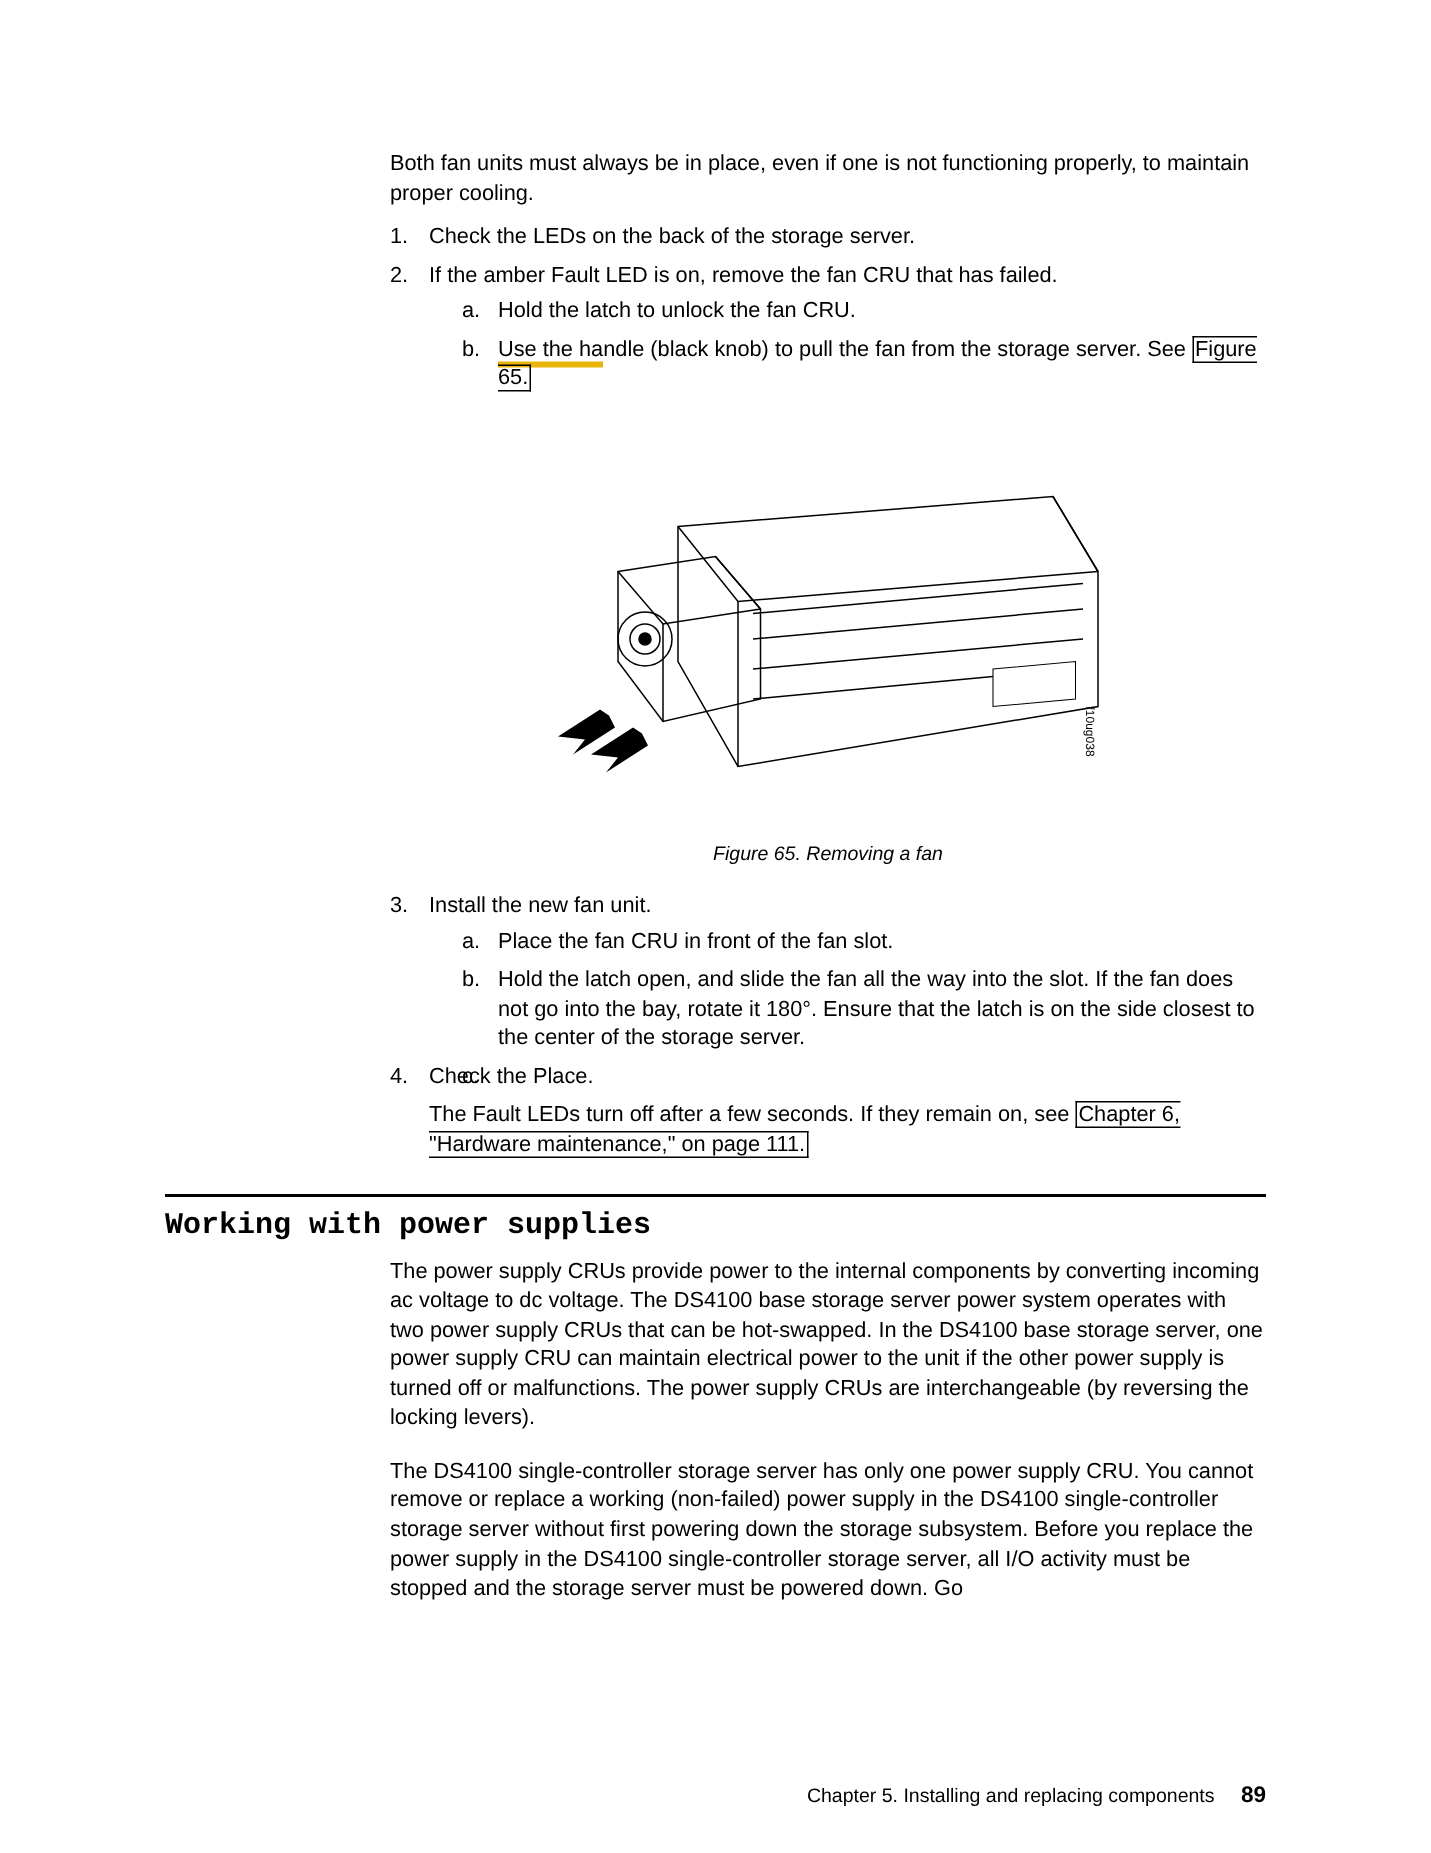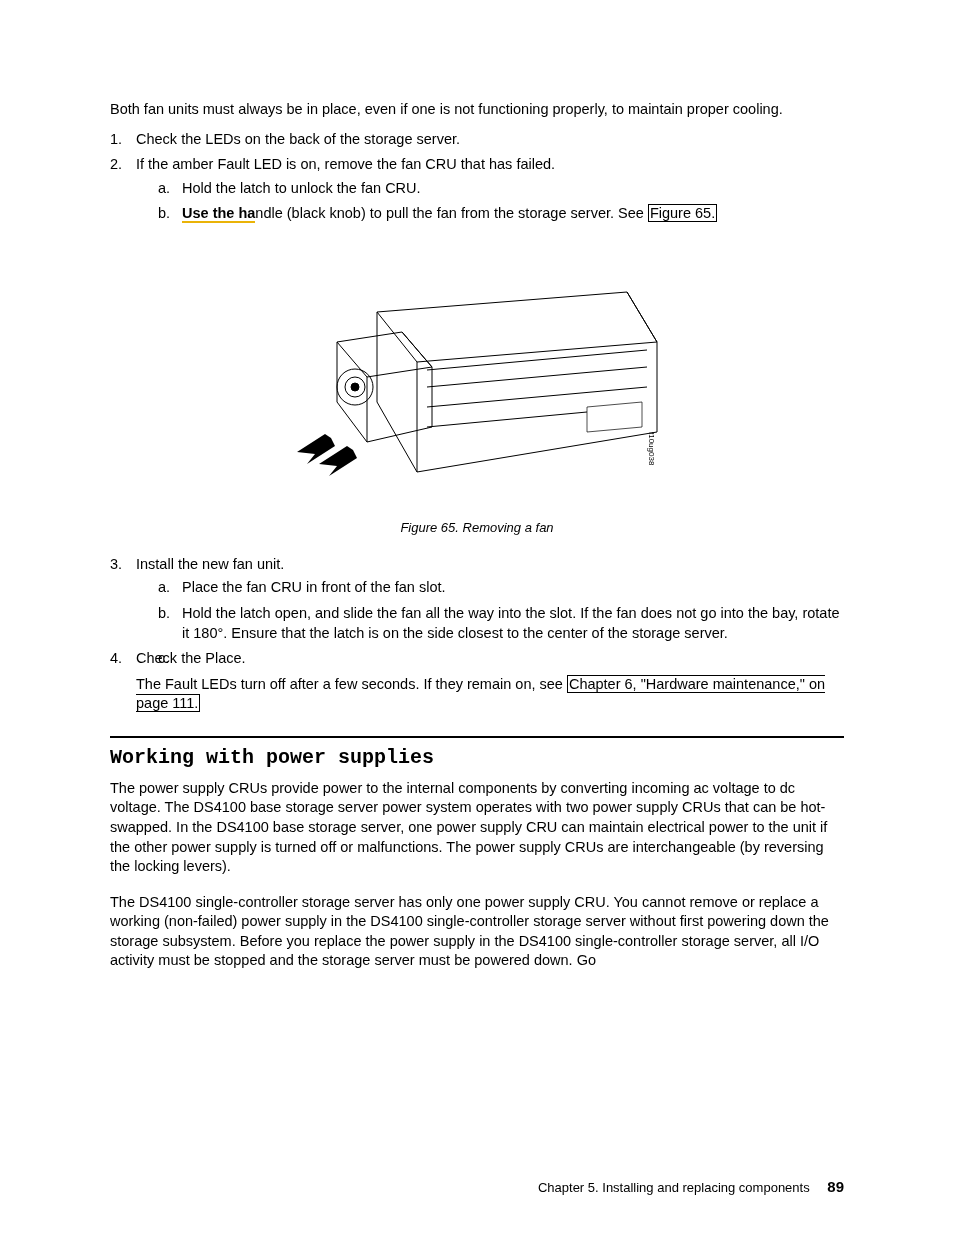--- a/index.html
+++ b/index.html
@@ -12,20 +12,21 @@
     color: #000;
     width: 954px;
   }
   .page {
     padding: 100px 110px 60px 110px;
     box-sizing: border-box;
     position: relative;
     min-height: 1235px;
   }
   .content-col {
+    margin-left: 150px;
   }
   p { margin: 0 0 10px 0; }
   .para-gap { margin-top: 16px; }
   ol.num { list-style: none; padding-left: 0; margin: 4px 0 0 0; }
   ol.num > li { margin-bottom: 6px; padding-left: 26px; position: relative; }
   ol.num > li > .marker { position: absolute; left: 0; }
   ol.alpha { list-style: none; padding-left: 22px; margin: 4px 0 0 0; }
   ol.alpha > li { margin-bottom: 6px; padding-left: 24px; position: relative; }
   ol.alpha > li > .marker { position: absolute; left: 0; }
   .link-box {
@@ -50,21 +51,21 @@
     width: 100%;
   }
   h2.section {
     font-size: 20px;
     font-weight: bold;
     margin: 6px 0 8px 0;
     font-family: Liberation Mono, monospace;
   }
   .footer {
     position: absolute;
-    bottom: 38px;
+    bottom: 28px;
     right: 110px;
     font-size: 13px;
   }
   .footer .pnum { font-weight: bold; font-size: 15px; margin-left: 14px; }
   svg.diagram { width: 380px; height: 250px; }
 </style>
 </head>
 <body>
 
 <div class="page">
@@ -80,21 +81,21 @@
       <li>
         <span class="marker">2.</span>
         <span>If the amber Fault LED is on, remove the fan CRU that has failed.</span>
         <ol class="alpha">
           <li>
             <span class="marker">a.</span>
             <span>Hold the latch to unlock the fan CRU.</span>
           </li>
           <li>
             <span class="marker">b.</span>
-            <span><span style="border-bottom:2px solid #eab308;font-weight:bold;">Use the ha</span>ndle (black knob) to pull the fan from the storage server. See <span class="link-box">Figure 65.</span></span>
+            <span><span style="border-bottom:4px solid #eab308;">Use the ha</span>ndle (black knob) to pull the fan from the storage server. See <span class="link-box">Figure 65.</span></span>
           </li>
         </ol>
       </li>
     </ol>
 
     <div class="figure-box">
       <svg class="diagram" viewBox="0 0 380 250">
         <g stroke="#000" stroke-width="1" fill="none">
 
           <path d="M 90 60 L 340 40 L 370 90 L 370 180 L 130 220 L 90 150 Z"></path>

